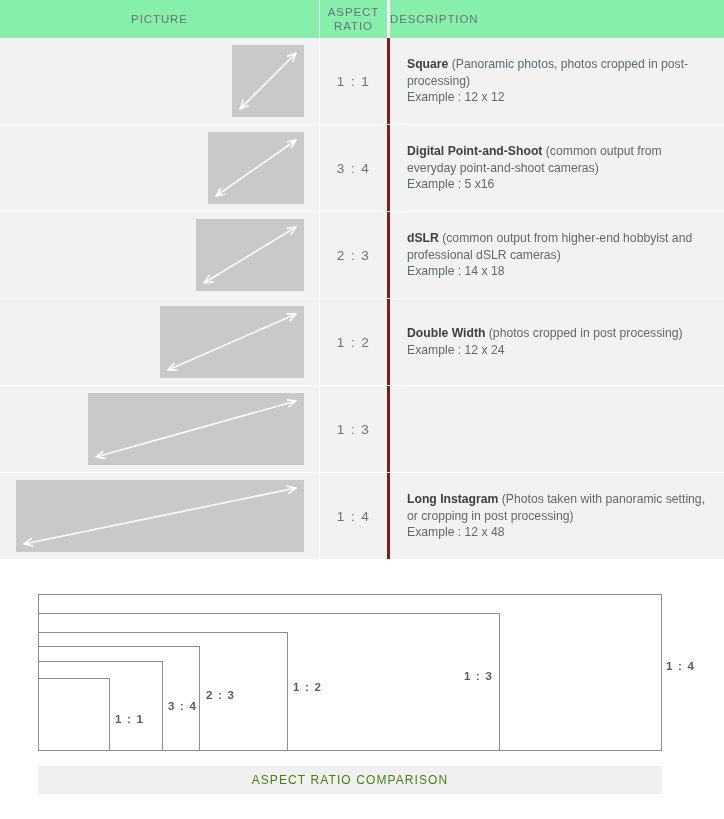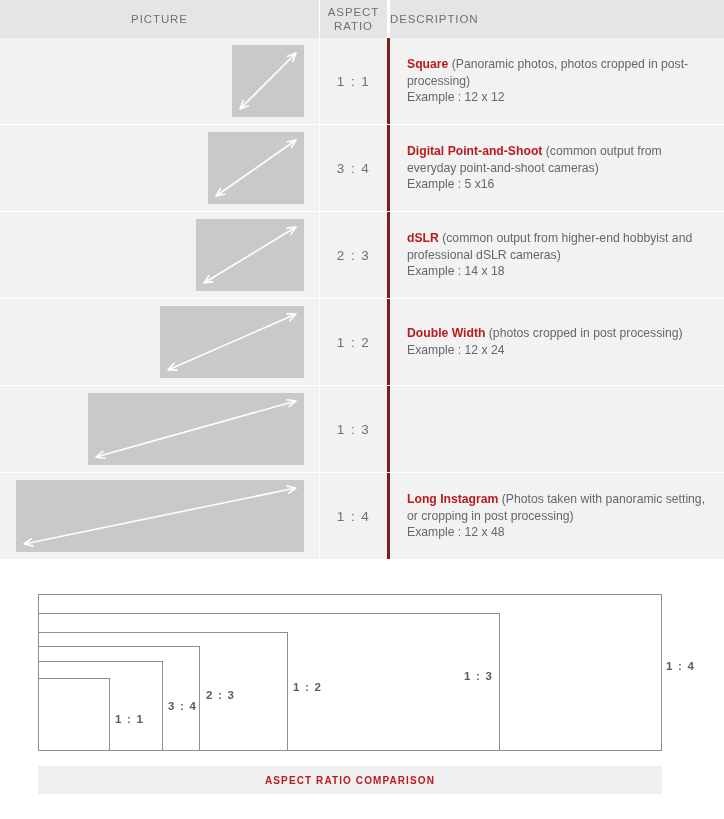--- a/index.html
+++ b/index.html
@@ -23,21 +23,21 @@
     top: 0;
     width: 724px;
   }
   .trow {
     display: flex;
     width: 724px;
     box-sizing: border-box;
   }
   .header-row {
     height: 38px;
-    background: #e5e5e5;
+    background: #86efac;
   }
   .body-row {
     height: 87px;
     background: #f2f2f2;
     border-bottom: 1px solid #ffffff;
   }
   .col-pic {
     width: 320px;
     box-sizing: border-box;
     border-right: 1px solid #ffffff;
@@ -106,21 +106,21 @@
     display: block;
   }
 
   
   .desc {
     font-size: 12.2px;
     line-height: 16.6px;
     color: #63686c;
   }
   .desc b {
-    color: #b91c1c;
+    color: #404040;
     font-weight: bold;
   }
 
   
   .comparison {
     position: absolute;
     left: 0;
     top: 576px;
     width: 724px;
     height: 243px;
@@ -151,24 +151,24 @@
     left: 38px;
     top: 190px;
     width: 624px;
     height: 28px;
     background: #f0f0f0;
     display: flex;
     align-items: center;
     justify-content: center;
   }
   .cmp-caption-text {
-    font-size: 10px;
-    font-weight: bold;
+    font-size: 12px;
+    font-weight: normal;
     letter-spacing: 1.1px;
-    color: #b91c1c;
+    color: #4d7c0f;
   }
 </style>
 </head>
 <body>
 
 <div class="ratio-table">
 
   <div class="trow header-row">
     <div class="col-pic">
       <span class="hdr-label">PICTURE</span>

